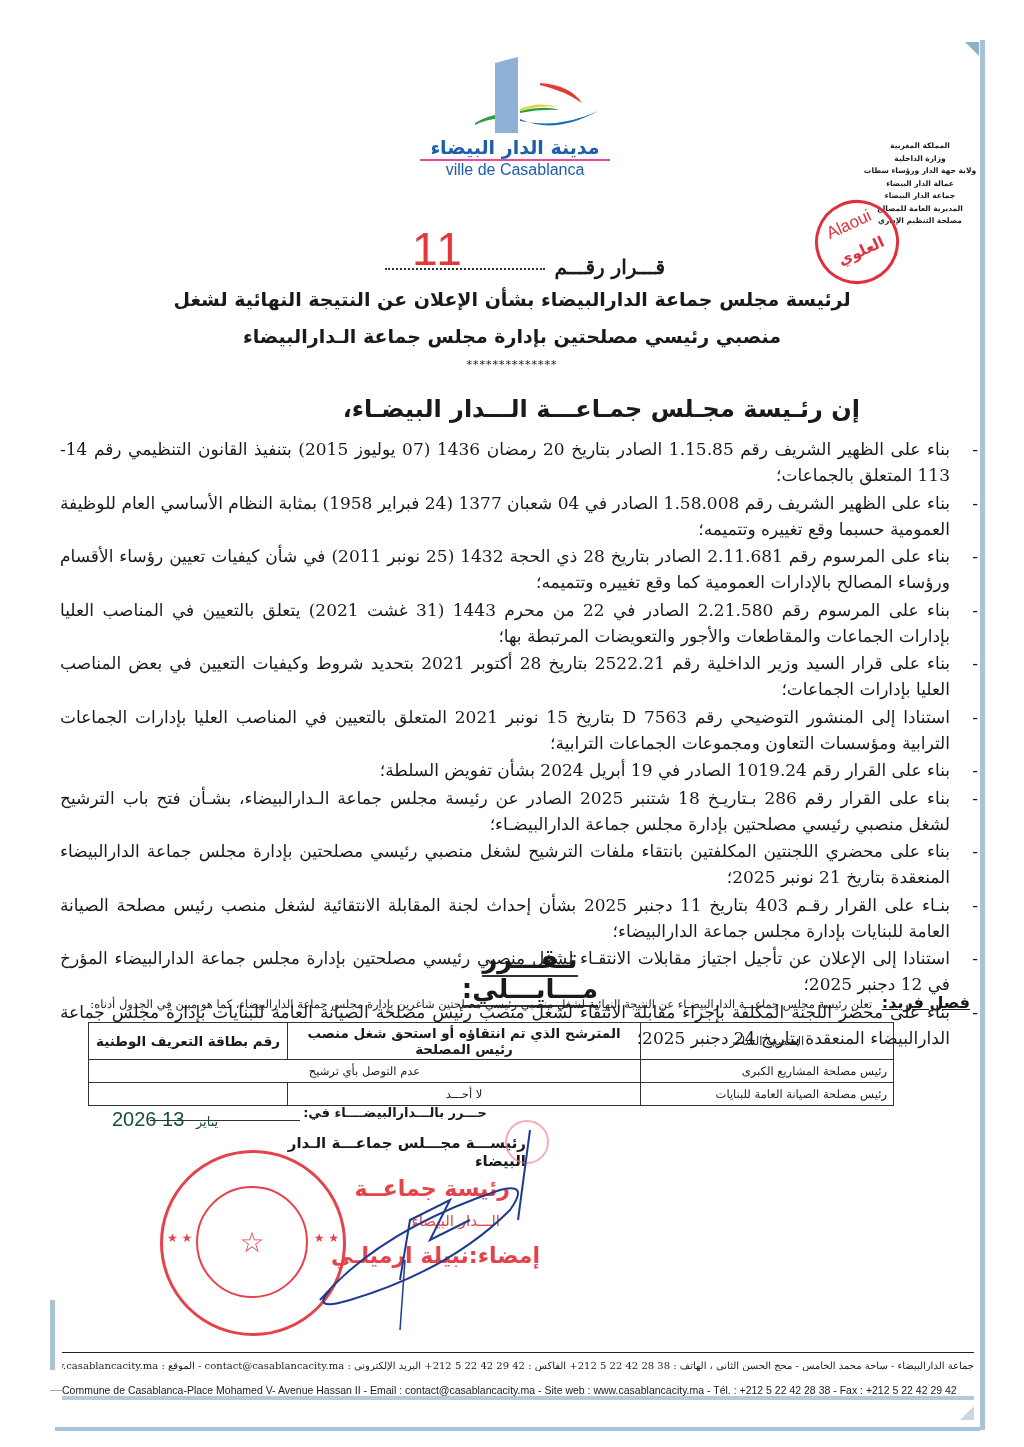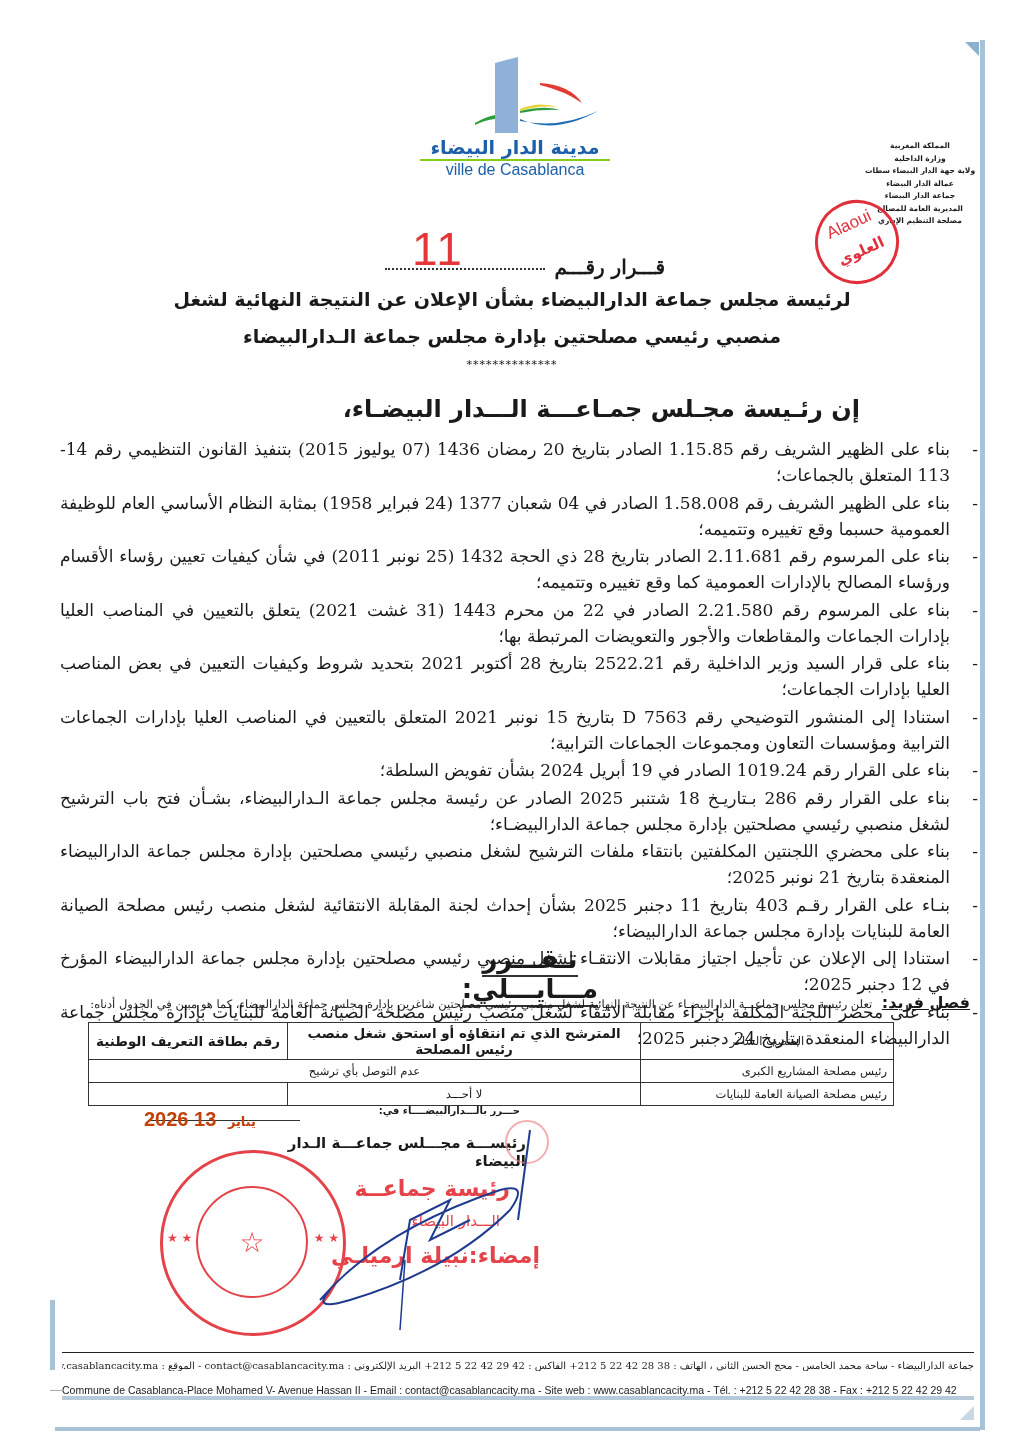--- a/index.html
+++ b/index.html
@@ -14,21 +14,21 @@
   .corner-tr { position: absolute; left: 965px; top: 42px; width: 0; height: 0;
                border-top: 14px solid #8db1cc; border-left: 14px solid transparent; }
   .corner-br { position: absolute; left: 960px; top: 1406px; width: 0; height: 0;
                border-bottom: 14px solid #c8d8e4; border-left: 14px solid transparent; }
 
   
   .logo { position: absolute; left: 420px; top: 55px; width: 190px; height: 120px; }
   .logo svg { position: absolute; left: 0; top: 0; }
   .logo-ar { position: absolute; left: 0; top: 80px; width: 190px; text-align: center;
              font-family: "DejaVu Sans", sans-serif; font-weight: bold; font-size: 19px; color: #1d5fa8;
-             direction: rtl; border-bottom: 2px solid #84cc16; line-height: 24px; }
+             direction: rtl; border-bottom: 2px solid #ec4899; line-height: 24px; }
   .logo-fr { position: absolute; left: 0; top: 106px; width: 190px; text-align: center;
              font-family: "Liberation Sans", sans-serif; font-size: 16px; color: #1d5fa8; }
 
   
   .admin-header { position: absolute; left: 860px; top: 140px; width: 120px; direction: rtl;
                   text-align: center; font-family: "DejaVu Sans", sans-serif; font-size: 7.5px; line-height: 12.5px; font-weight: bold; }
 
   
   .stamp-alaoui { position: absolute; left: 815px; top: 200px; width: 78px; height: 78px;
                   border: 3px solid #e0303d; border-radius: 50%; color: #e0303d; transform: rotate(-25deg); }
@@ -68,24 +68,24 @@
   table.results { position: absolute; left: 88px; top: 1022px; width: 806px; border-collapse: collapse; direction: rtl;
                   font-size: 11.5px; }
   table.results th, table.results td { border: 1px solid #333; padding: 2px 6px; height: 18px; }
   table.results th { font-family: "DejaVu Sans", sans-serif; font-size: 13.5px; font-weight: bold; height: 26px; }
   table.results th.c1 { font-weight: normal; font-size: 11.5px; text-align: center; width: 240px; }
   table.results th.c2 { width: 340px; text-align: center; }
   table.results th.c3 { text-align: center; border-radius: 15px; }
   table.results td.c1 { text-align: right; }
   table.results td.center { text-align: center; }
 
-  .signoff-place { position: absolute; left: 270px; top: 1105px; width: 250px; direction: rtl; text-align: right;
-                   font-family: "DejaVu Sans", sans-serif; font-weight: bold; font-size: 10px; }
+  .signoff-place { position: absolute; left: 270px; top: 1105px; width: 250px; direction: rtl; text-align: center;
+                   font-family: "DejaVu Sans", sans-serif; font-weight: bold; font-size: 13px; }
   .date-stamp { position: absolute; left: 112px; top: 1108px; font-family: "Liberation Sans", sans-serif;
-                font-weight: bold; font-size: 20px; color: #c2410c; letter-spacing: 1px; margin-left: 32px; }
+                font-weight: normal; font-size: 20px; color: #14532d; letter-spacing: 1px; }
   .date-stamp .month { font-size: 13px; font-family: "DejaVu Sans", sans-serif; margin: 0 6px; }
   .date-strike { position: absolute; left: 150px; top: 1120px; width: 150px; border-top: 1.5px solid #333; }
   .signoff-title { position: absolute; left: 256px; top: 1134px; width: 270px; direction: rtl; text-align: right;
                    font-family: "DejaVu Sans", sans-serif; font-weight: bold; font-size: 15px; }
 
   .seal-round { position: absolute; left: 160px; top: 1150px; width: 180px; height: 180px; border: 3px solid #e64249;
                 border-radius: 50%; color: #e64249; }
   .seal-inner { position: absolute; left: 33px; top: 33px; width: 108px; height: 108px; border: 2px solid #e64249; border-radius: 50%; }
   .seal-star { position: absolute; left: 0; top: 38px; width: 100%; text-align: center; font-size: 28px; }
   .seal-stars-l { position: absolute; left: 4px; top: 78px; font-size: 12px; }
@@ -129,21 +129,21 @@
     <path d="M100 64 Q135 80 178 56 Q140 74 100 66 Z" fill="#1d6fb8"></path>
     <path d="M55 68 Q65 62 75 60 L75 64 Q65 65 55 70 Z" fill="#2f9e3e"></path>
   </svg>
   <div class="logo-ar">مدينة الدار البيضاء</div>
   <div class="logo-fr">ville de Casablanca</div>
 </div>
 
 <div class="admin-header">
   <div>المملكة المغربية</div>
   <div>وزارة الداخلية</div>
-  <div>ولاية جهة الدار البيضاء سطات</div>
+  <div>ولاية جهة الدار ورؤساء سطات</div>
   <div>عمالة الدار البيضاء</div>
   <div>جماعة الدار البيضاء</div>
   <div>المديرية العامة للمصالح</div>
   <div>مصلحة التنظيم الإداري</div>
 </div>
 
 <div class="stamp-alaoui">
   <div class="s1">Alaoui</div>
   <div class="s2">العلوي</div>
 </div>

